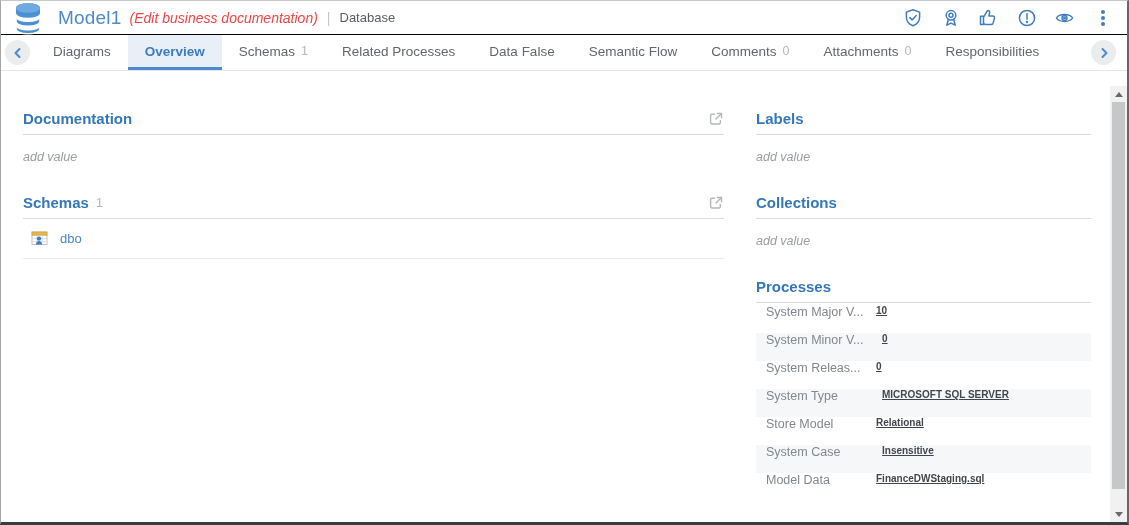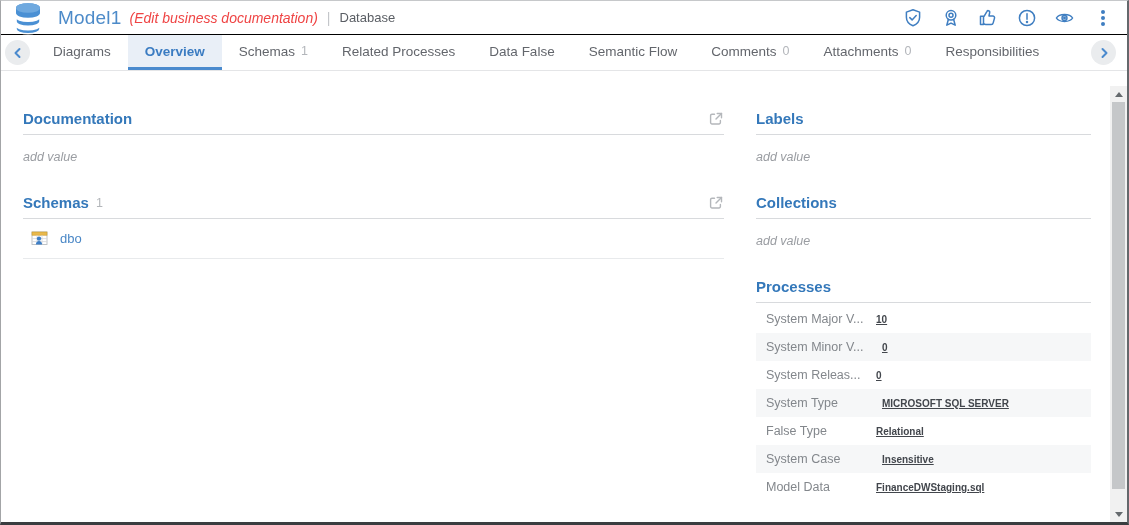--- a/index.html
+++ b/index.html
@@ -43,21 +43,21 @@
   .section-head{ display:flex; align-items:center; border-bottom:1px solid #d8dadd; padding-bottom:7px; }
   .section-title{ font-size:15px; font-weight:bold; color:#3478ba; }
   .section-count{ margin-left:7px; font-size:12.5px; color:#b3b6ba; font-weight:normal; }
   .launch{ margin-left:auto; cursor:pointer; display:flex; }
   .placeholder{ margin-top:15px; font-size:12.5px; font-style:italic; color:#9a9da2; cursor:pointer; }
 
   .schema-item{ display:flex; align-items:center; gap:12px; padding:11px 0 11px 8px; border-bottom:1px solid #e8eaec; cursor:pointer; }
   .schema-name{ font-size:13px; color:#4a87c6; }
 
   .attr-table{ margin-top:2px; }
-  .attr-row{ display:flex; align-items:center; height:28px; padding:0 10px; }
+  .attr-row{ display:flex; height:28px; padding:0 10px; }
   .attr-row.alt{ background:#f6f7f8;gap:6px; }
   .attr-label{ width:110px; flex:0 0 auto; font-size:12.5px; color:#83878c; white-space:nowrap; overflow:hidden; }
   .attr-value{ font-size:10px; color:#42464c; font-weight:600; white-space:nowrap;text-decoration:underline; }
 
   
   .scrollbar{ position:absolute; top:0; bottom:0; right:0; width:17px; background:#f1f1f1; }
   .sb-btn{ position:absolute; left:0; width:17px; height:16px; display:flex; align-items:center; justify-content:center; cursor:pointer; }
   .sb-btn.up{ top:0; } .sb-btn.down{ bottom:0; }
   .tri-up{ width:0; height:0; border-left:4px solid transparent; border-right:4px solid transparent; border-bottom:5px solid #656a6e; }
   .tri-down{ width:0; height:0; border-left:4px solid transparent; border-right:4px solid transparent; border-top:5px solid #656a6e; }
@@ -244,21 +244,21 @@
             </div>
             <div class="attr-row">
               <span class="attr-label">System Releas...</span>
               <span class="attr-value">0</span>
             </div>
             <div class="attr-row alt">
               <span class="attr-label">System Type</span>
               <span class="attr-value">MICROSOFT SQL SERVER</span>
             </div>
             <div class="attr-row">
-              <span class="attr-label">False Type</span>
+              <span class="attr-label">Store Model</span>
               <span class="attr-value">Relational</span>
             </div>
             <div class="attr-row alt">
               <span class="attr-label">System Case</span>
               <span class="attr-value">Insensitive</span>
             </div>
             <div class="attr-row">
               <span class="attr-label">Model Data</span>
               <span class="attr-value">FinanceDWStaging.sql</span>
             </div>

